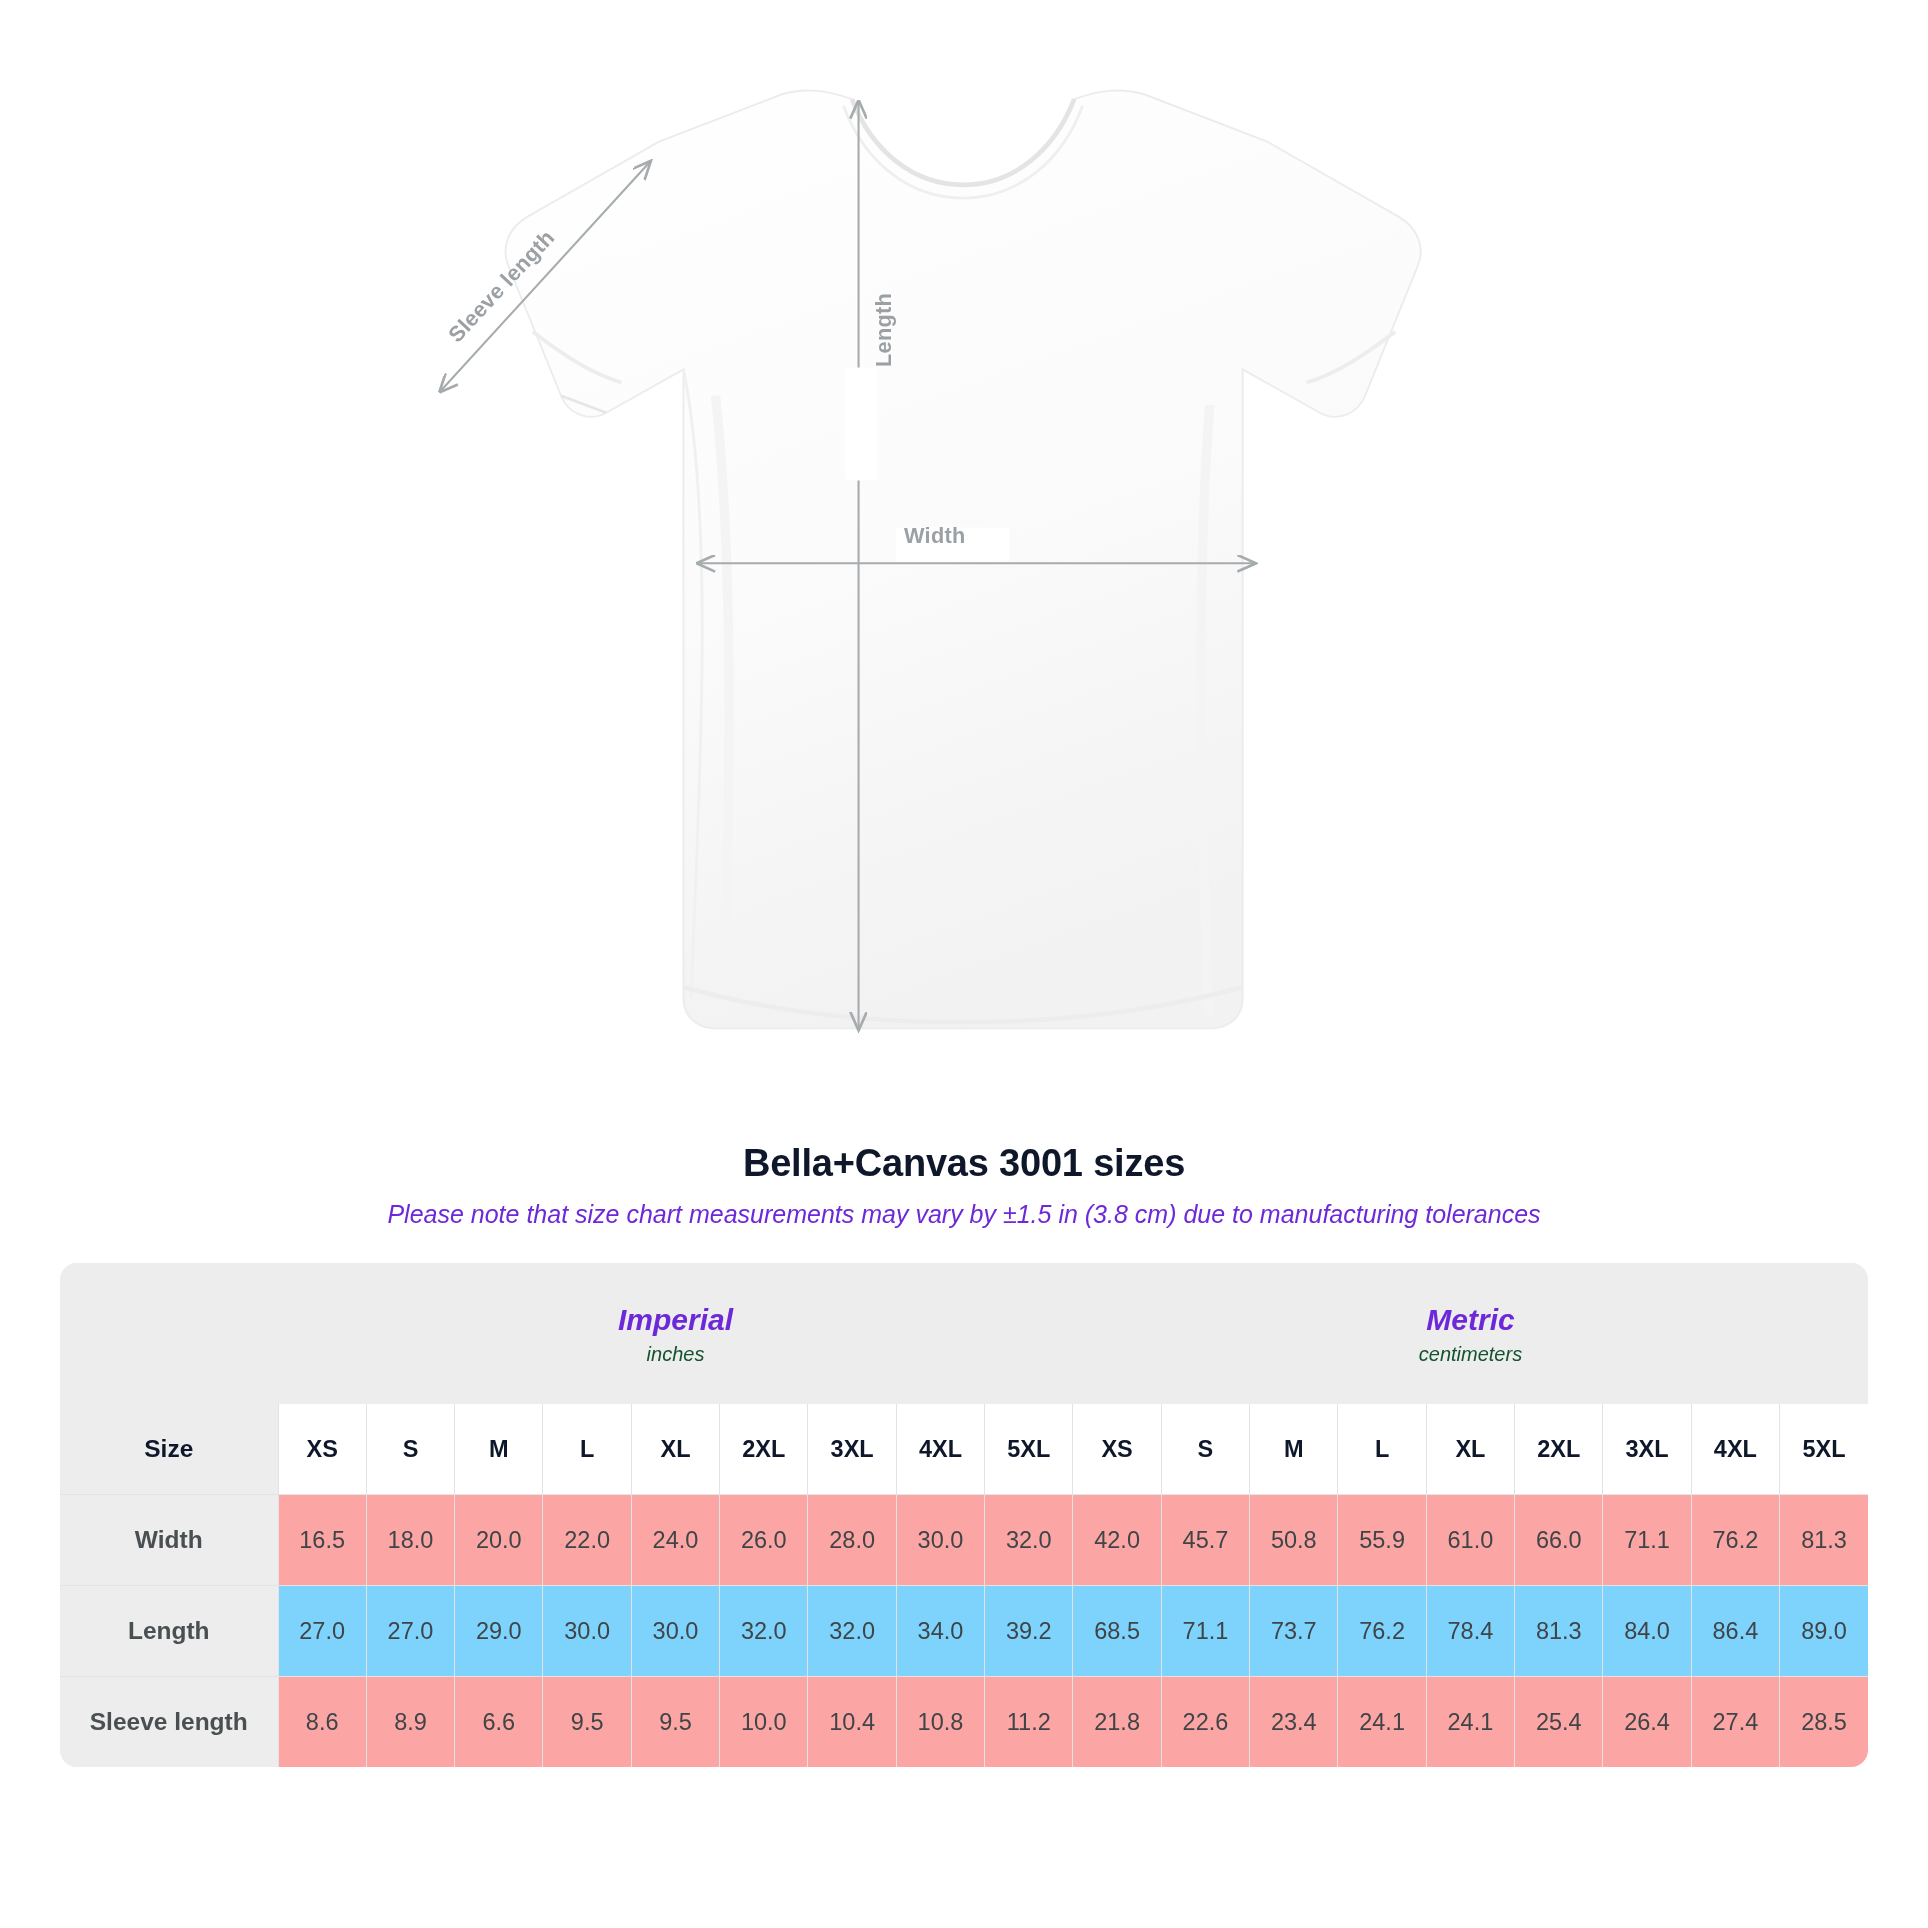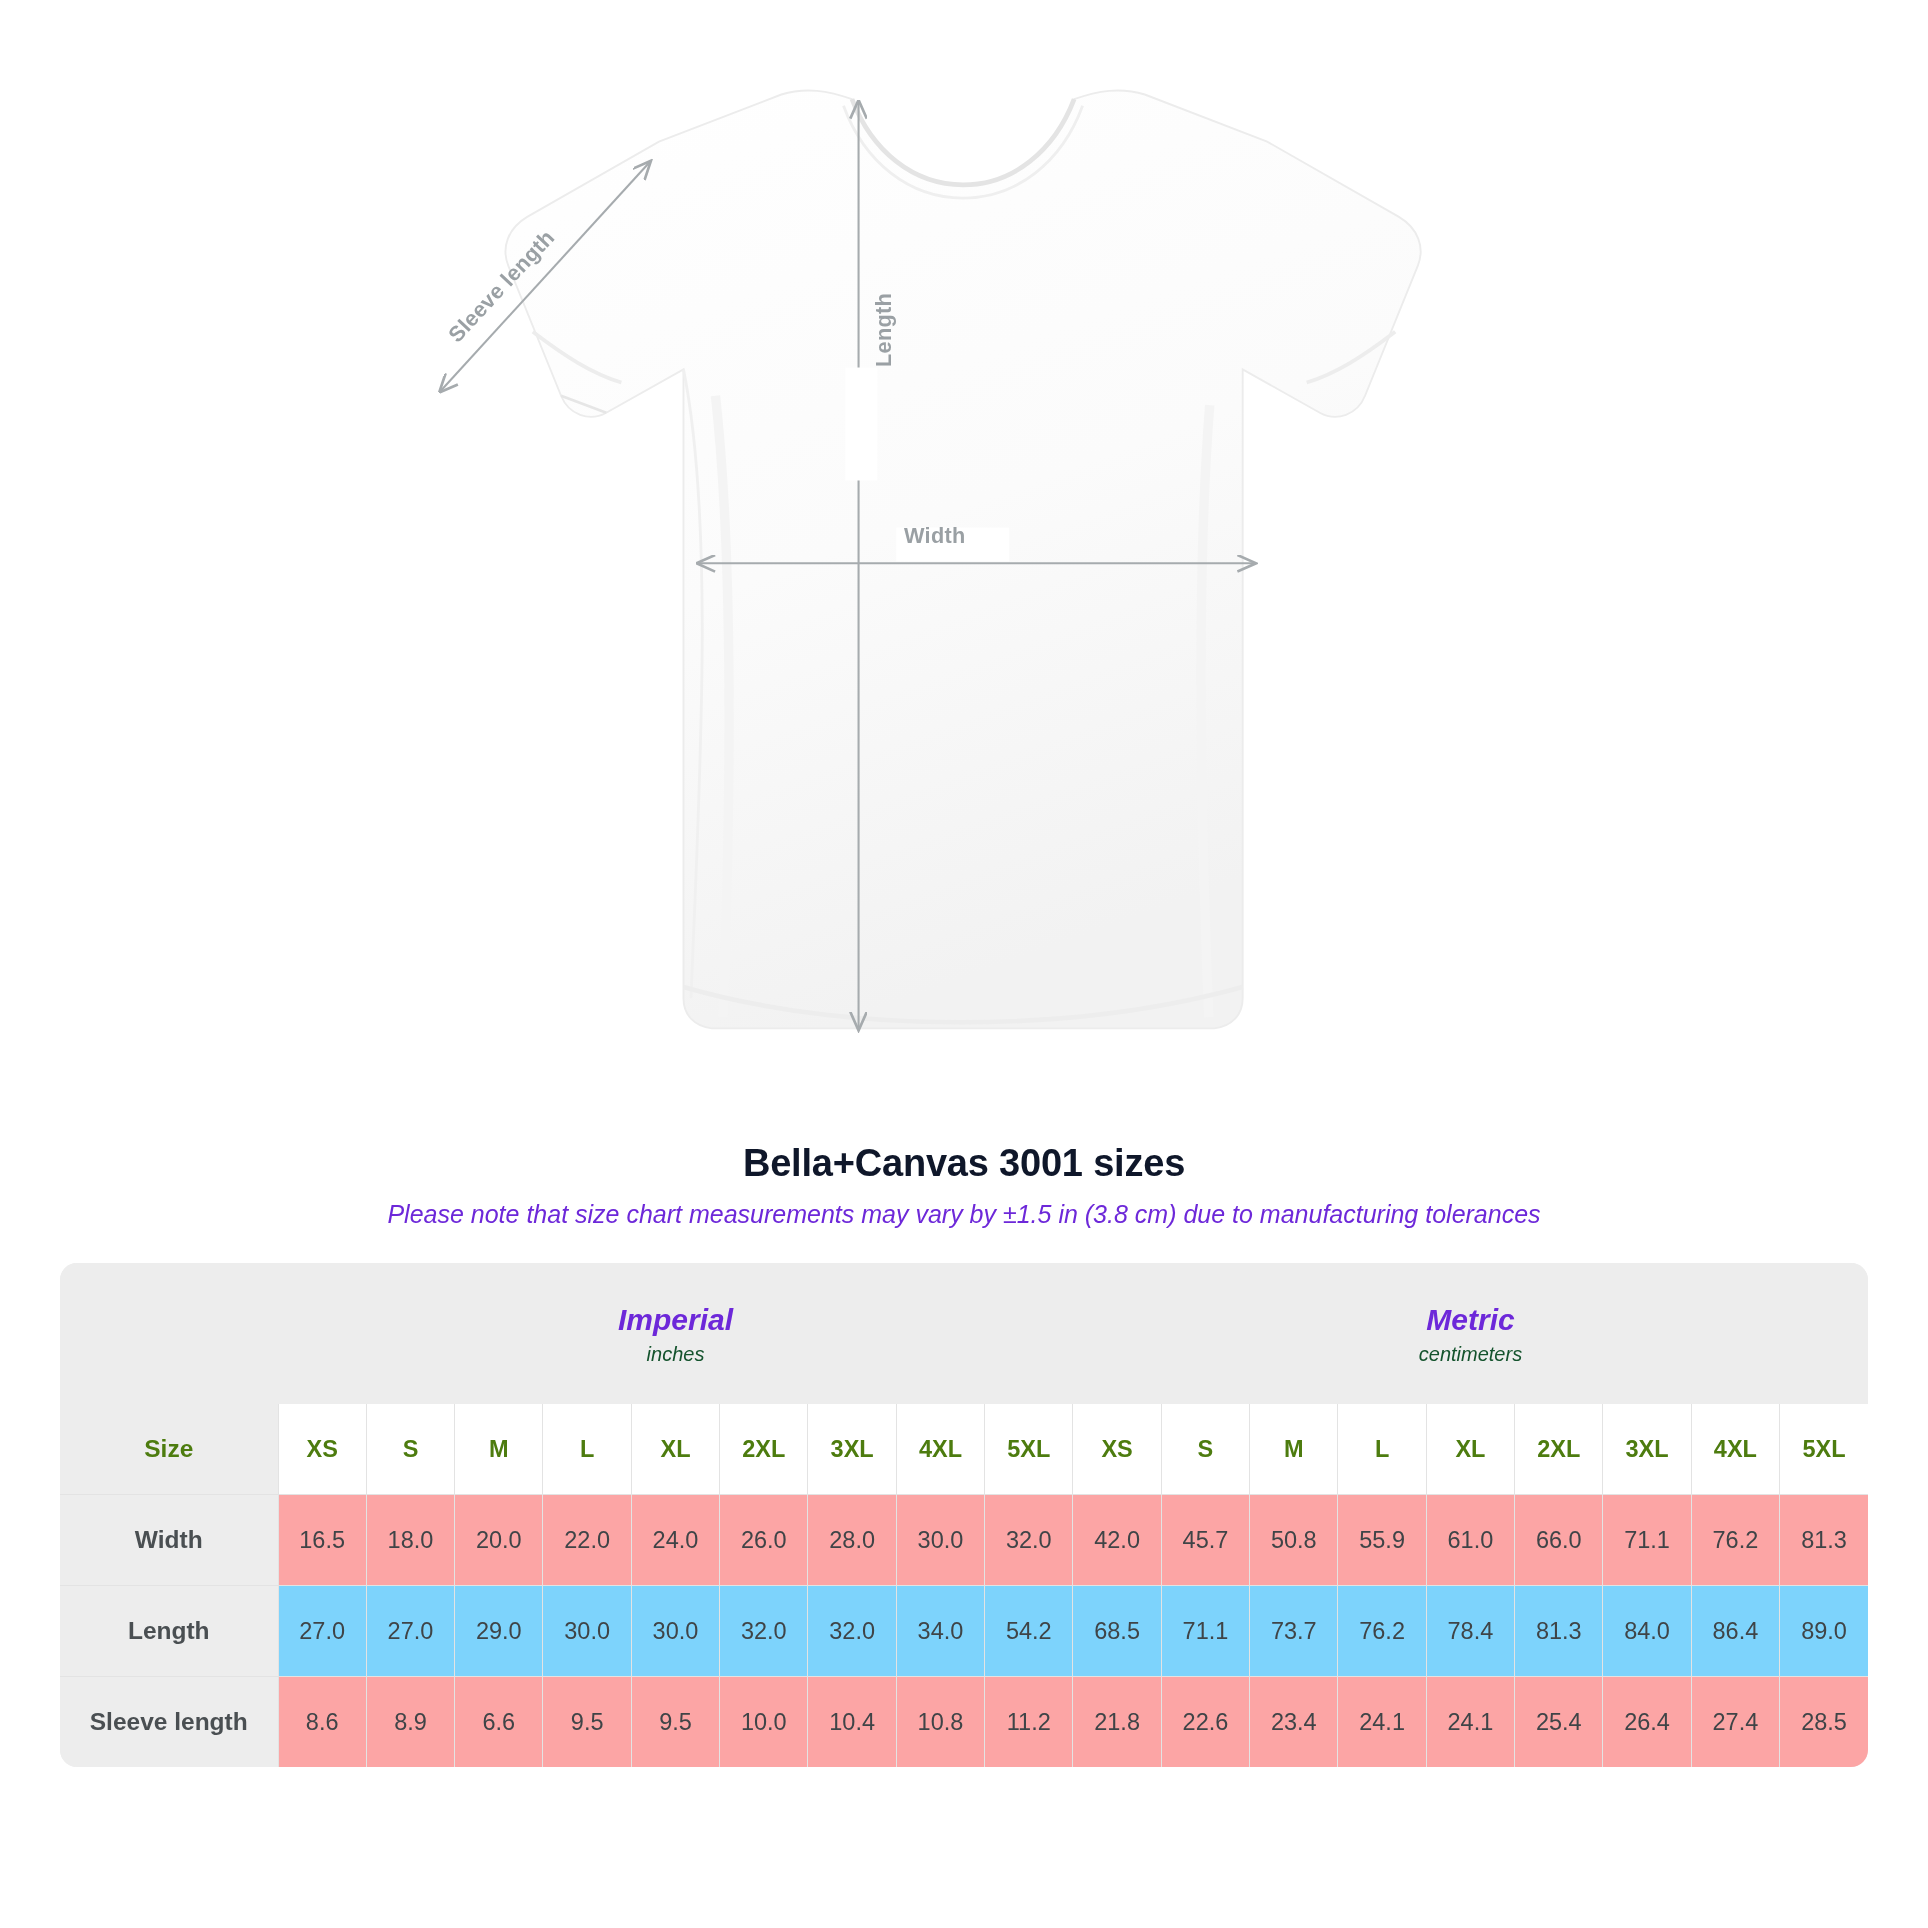--- a/index.html
+++ b/index.html
@@ -104,21 +104,21 @@
     color: #14532d;
     margin-top: 3.8px;
   }
 
   .hdr-row td {
     height: 90px;
     vertical-align: middle;
     text-align: center;
     font-size: 23.5px;
     font-weight: bold;
-    color: #4d7c0f;
+    color: #0f172a;
     background: #ffffff;
     border-left: 0.9px solid #e3e3e3;
   }
   .hdr-row td.rowlabel {
     background: #ededed;
     border-left: none;
     font-size: 24.5px;
   }
 
   .data-row td {
@@ -320,21 +320,21 @@
       <tr class="data-row plain">
         <td class="rowlabel">Length</td>
         <td>27.0</td>
         <td>27.0</td>
         <td>29.0</td>
         <td>30.0</td>
         <td>30.0</td>
         <td>32.0</td>
         <td>32.0</td>
         <td>34.0</td>
-        <td>54.2</td>
+        <td>39.2</td>
         <td>68.5</td>
         <td>71.1</td>
         <td>73.7</td>
         <td>76.2</td>
         <td>78.4</td>
         <td>81.3</td>
         <td>84.0</td>
         <td>86.4</td>
         <td>89.0</td>
       </tr>

